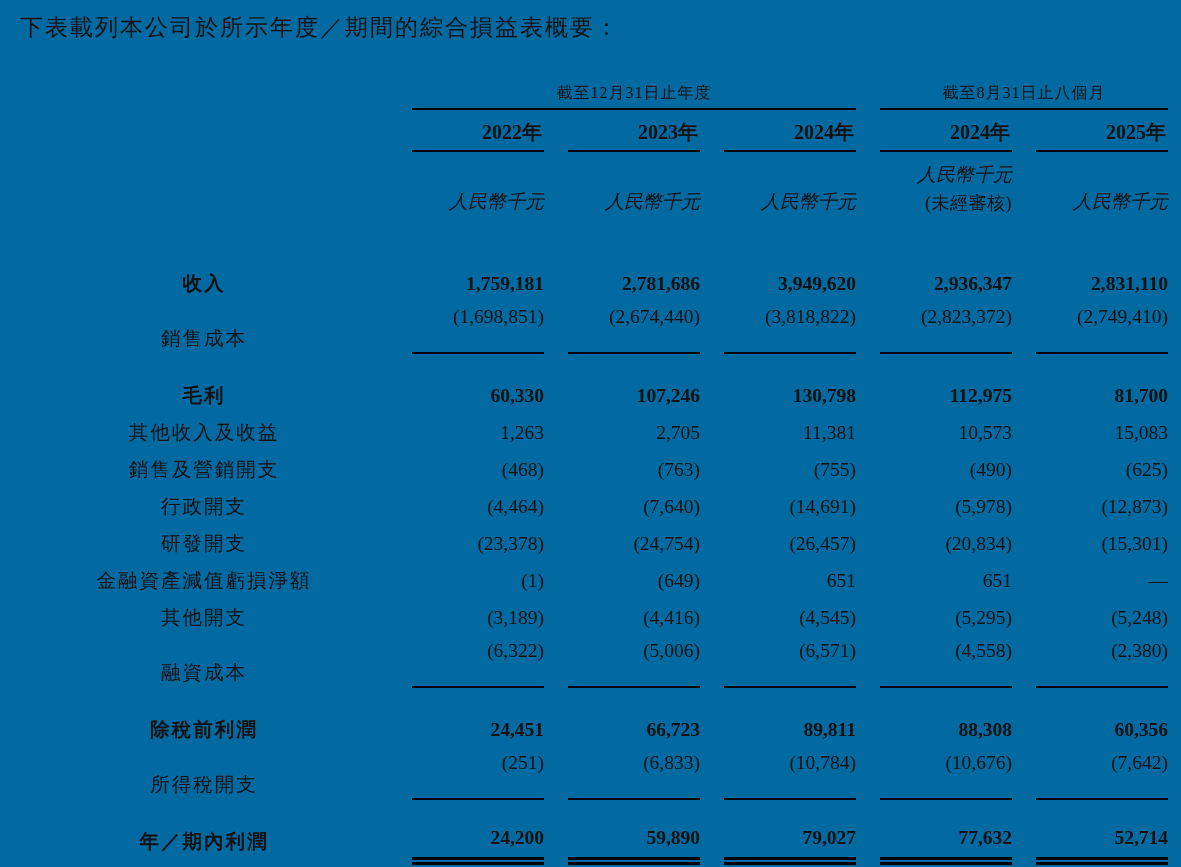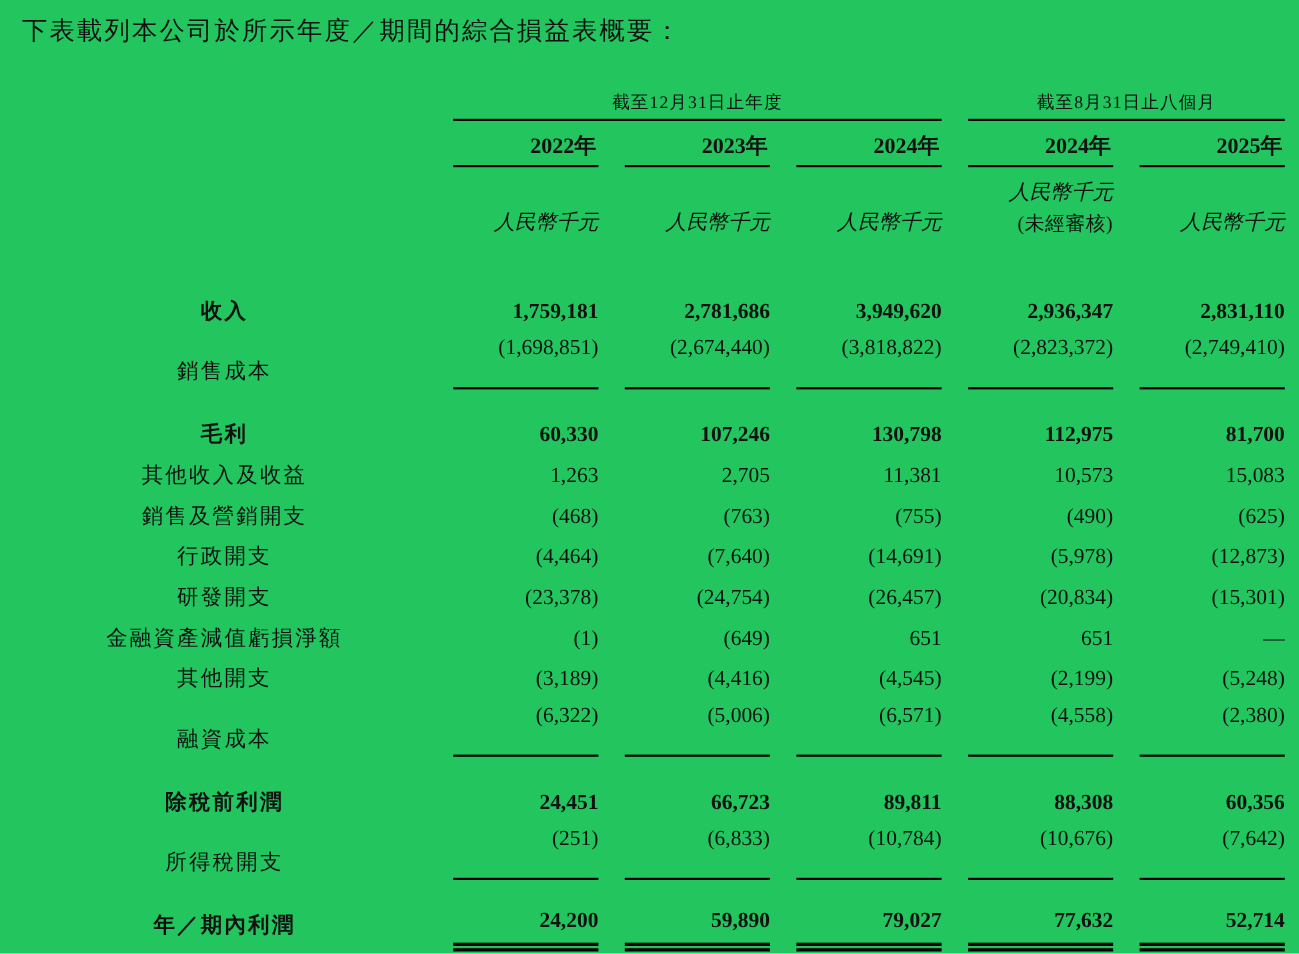--- a/index.html
+++ b/index.html
@@ -9,21 +9,21 @@
     color: #111111;
     font-family: "Liberation Serif", "DejaVu Serif", serif;
   }
   .page {
     position: relative;
     width: 1181px;
     height: 867px;
     box-sizing: border-box;
     padding: 8px 16px 0 20px;
     overflow: hidden;
-    background: #22c55e;
+    background: #0369a1;
   }
   .title {
     font-size: 23px;
     letter-spacing: 2px;
     margin: 4px 0 40px 0;
     font-weight: normal;
   }
   .row {
     display: grid;
     grid-template-columns: 368px repeat(5, 132px);
@@ -193,21 +193,21 @@
           <div class="cell num-cell">(649)</div>
           <div class="cell num-cell">651</div>
           <div class="cell num-cell">651</div>
           <div class="cell num-cell">—</div>
         </div>
         <div class="row data-row">
           <div class="cell label-cell">其他開支</div>
           <div class="cell num-cell">(3,189)</div>
           <div class="cell num-cell">(4,416)</div>
           <div class="cell num-cell">(4,545)</div>
-          <div class="cell num-cell">(2,199)</div>
+          <div class="cell num-cell">(5,295)</div>
           <div class="cell num-cell">(5,248)</div>
         </div>
         <div class="row data-row">
           <div class="cell label-cell">融資成本</div>
           <div class="cell num-cell rule-single">(6,322)</div>
           <div class="cell num-cell rule-single">(5,006)</div>
           <div class="cell num-cell rule-single">(6,571)</div>
           <div class="cell num-cell rule-single">(4,558)</div>
           <div class="cell num-cell rule-single">(2,380)</div>
         </div>

